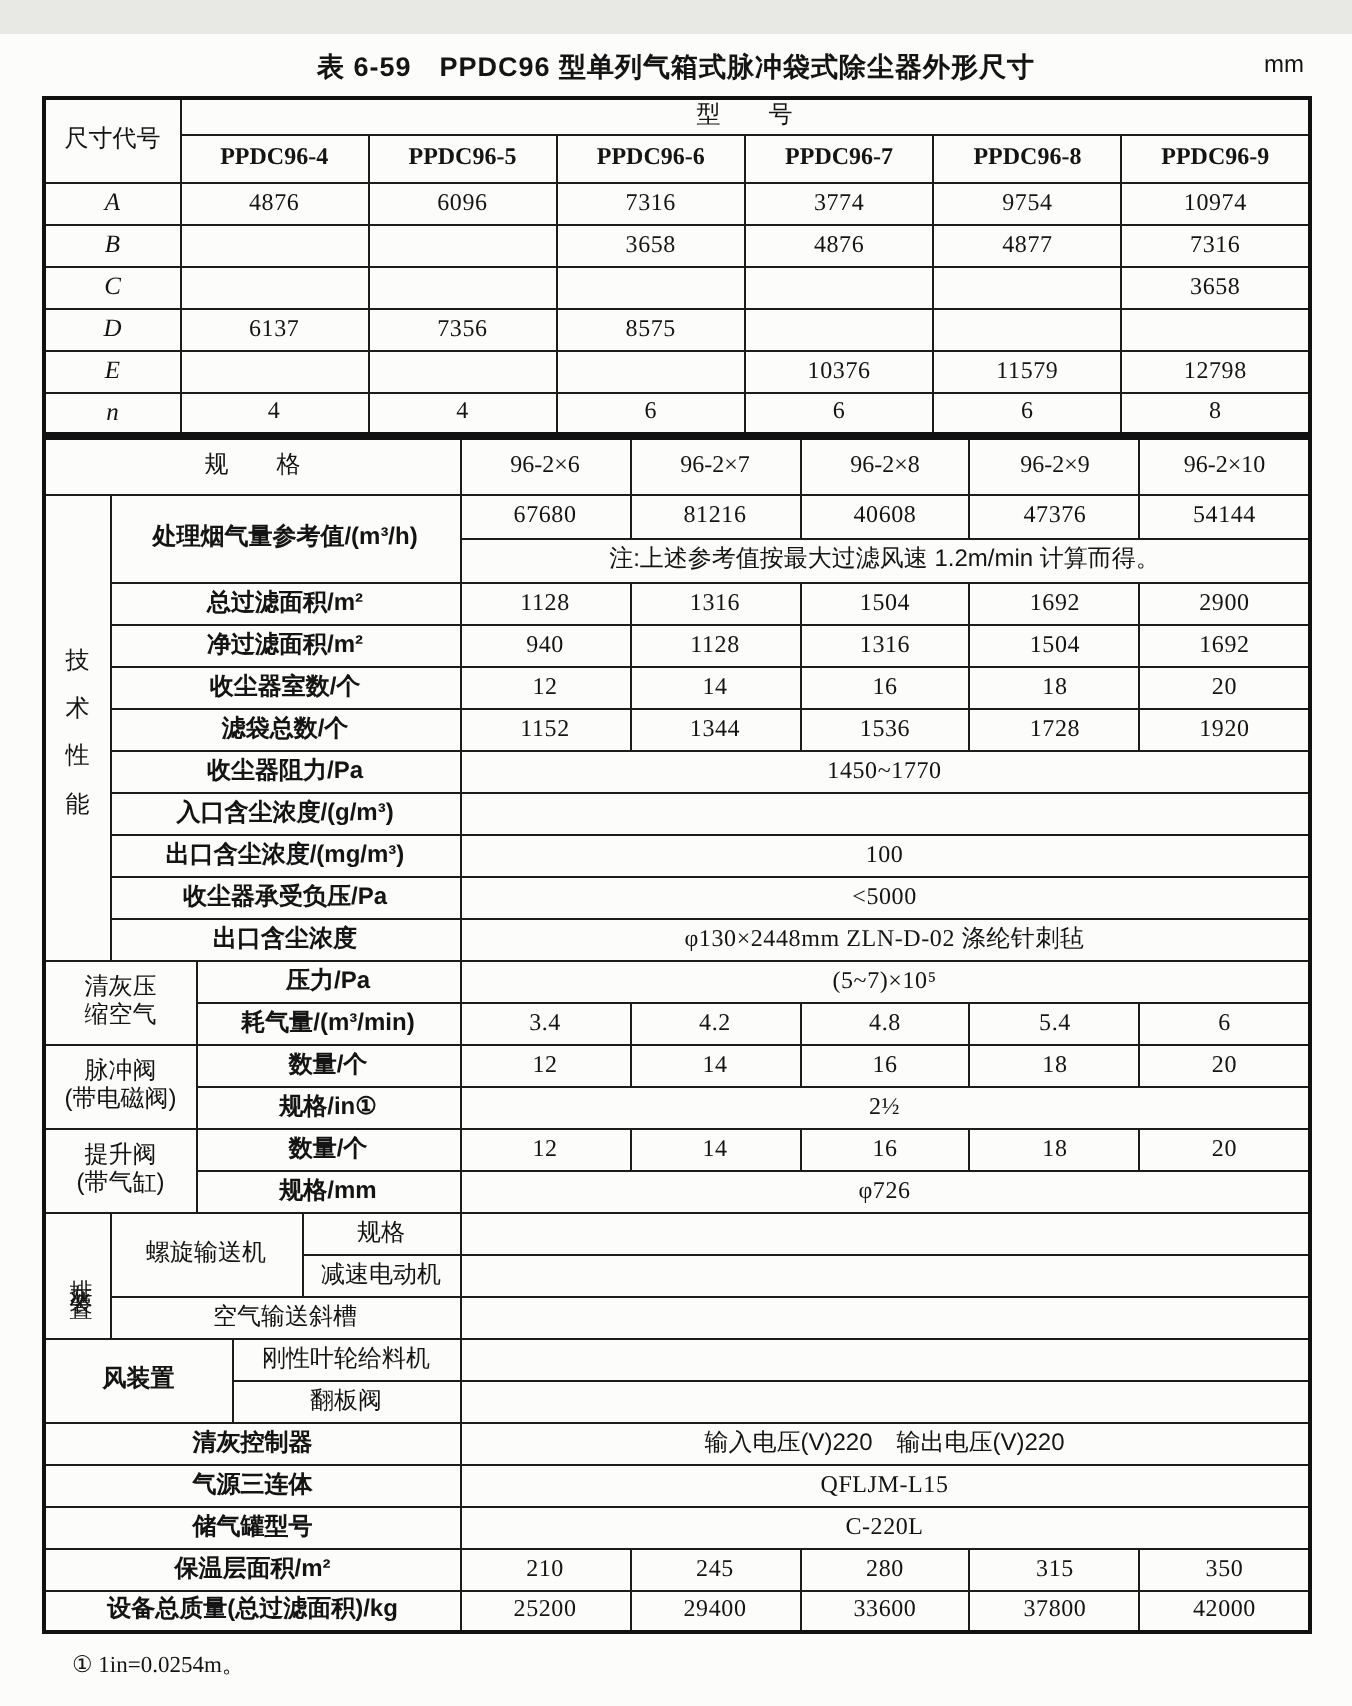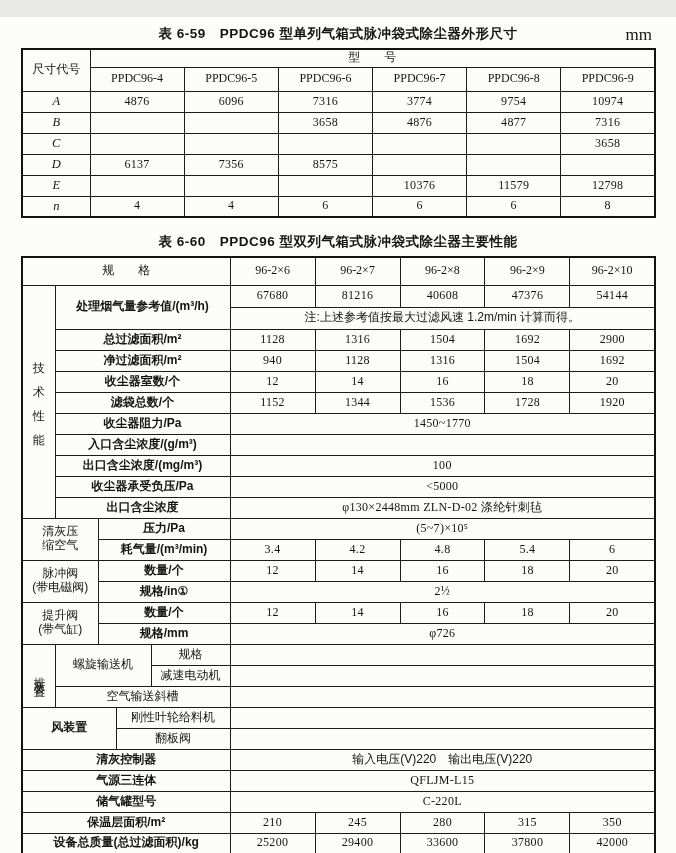--- a/index.html
+++ b/index.html
@@ -7,35 +7,35 @@
     width:676px;height:853px;margin:17px auto;background:#fcfcfa;
     box-sizing:border-box;position:relative;padding-top:7px;
     font-family:"Liberation Sans",sans-serif;color:#141414;
   }
   .titlebar{position:relative;height:20px;margin-bottom:4px;}
   .title{
     text-align:center;font-weight:bold;font-size:13.5px;letter-spacing:.5px;
     line-height:20px;
   }
   .unit{
-    position:absolute;right:24px;top:1px;font-size:17px;
-    font-family:Liberation Serif, serif;
+    position:absolute;right:24px;top:1px;font-size:12px;
+    font-family:Liberation Sans, sans-serif;
   }
   table.t{
     border-collapse:collapse;table-layout:fixed;width:635px;
     margin-left:21px;border:2px solid #111;
   }
   table.t td{
     border:1px solid #1c1c1c;text-align:center;vertical-align:middle;
     padding:0 3px;overflow:hidden;font-size:12px;line-height:1.15;
   }
   
   .t59 tr{height:21px;}
   .t59 tr.h1{height:18px;}
-  .t59 tr.h2{height:24px;}
+  .t59 tr.h2{height:24px;font-weight:bold;}
   .t59 .dim{font-family:"Liberation Serif",serif;font-style:italic;font-size:12.5px;}
   
   .t60 tr{height:21px;}
   .t60 tr.h1{height:28px;}
   .t60 tr.r2{height:22px;}
   .val{font-family:"Liberation Serif",serif;font-size:11.5px;letter-spacing:.3px;}
   .mod{font-family:"Liberation Serif",serif;font-size:11.5px;}
   .lbl{text-align:left;padding-left:8px;font-weight:bold;}
   .lblc{text-align:center;}
   .pre{white-space:pre-line;}
@@ -136,23 +136,20 @@
       <td class="val">4</td>
       <td class="val">4</td>
       <td class="val">6</td>
       <td class="val">6</td>
       <td class="val">6</td>
       <td class="val">8</td>
     </tr>
   </tbody>
     </table>
 
-  <div class="titlebar" style="margin-top:14px;">
-    <div class="title">表 6-60　PPDC96 型双列气箱式脉冲袋式除尘器主要性能</div>
-  </div>
 
   <table class="t t60">
     <colgroup>
       <col style="width:33px">
         <col style="width:43px">
         <col style="width:18px">
       <col style="width:35px">
         <col style="width:79px">
       <col>
         <col>

